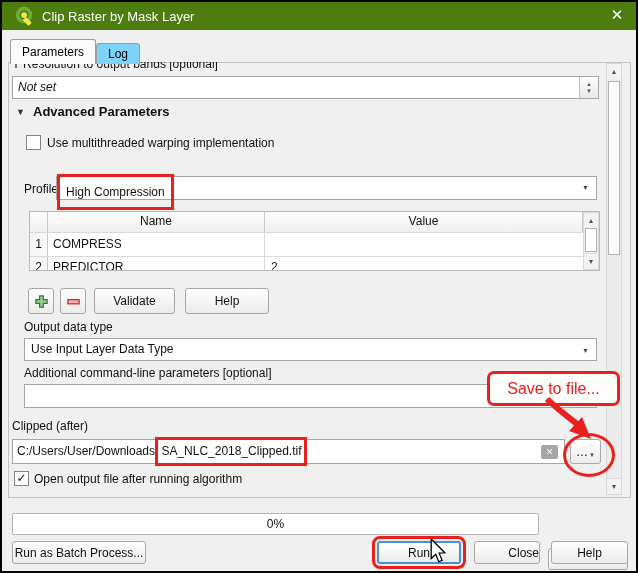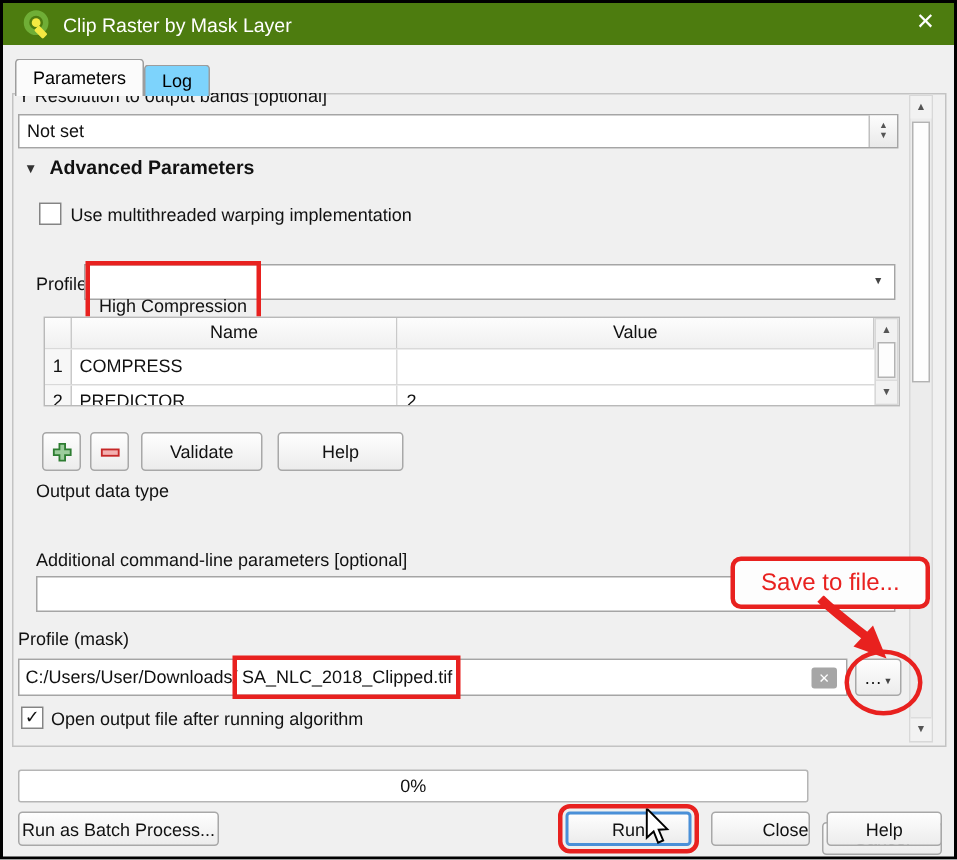--- a/index.html
+++ b/index.html
@@ -59,38 +59,38 @@
   <div class="abs tab inactive" style="left:96px;top:43px;width:42px;height:20px;line-height:20px;">
     <span>Log</span>
   </div>
 
   <div class="abs viewport"></div>
 
   <div class="abs lbl clip-top" style="left:12px;top:62px;width:420px;">
     <span>Y Resolution to output bands [optional]</span>
   </div>
 
-  <div class="abs field" style="left:12px;top:76px;width:587px;height:23px;line-height:21px;padding-left:5px;">
+  <div class="abs field" style="left:12px;top:76px;width:587px;height:23px;line-height:21px;padding-left:5px;font-style:italic;">
     <span>Not set</span>
     <div class="spinner">
       <span>▲</span>
       <span>▼</span>
     </div>
   </div>
 
   <span class="abs" style="left:16px;top:107px;font-size:9px;color:#333;z-index:2;">▼</span>
   <span class="abs" style="left:33px;top:104px;font-size:13px;font-weight:bold;color:#111;z-index:2;">Advanced Parameters</span>
 
   <div class="abs checkbox" style="left:26px;top:135px;"></div>
   <span class="abs lbl" style="left:47px;top:136px;">Use multithreaded warping implementation</span>
 
 
   <span class="abs lbl" style="left:24px;top:182px;">Profile</span>
   <div class="abs field" style="left:56px;top:176px;width:541px;height:24px;line-height:22px;">
-    <span class="red-outline" style="display:inline-block;padding:16px 6px;margin-left:3px;">High Compression</span>
+    <span class="red-outline" style="display:inline-block;padding:4px 6px;margin-left:3px;">High Compression</span>
     <span class="combo-arrow">▼</span>
   </div>
 
   <div class="abs tbl">
     <div class="trow thead" style="height:20px;line-height:19px;">
       <div class="cell numcell" style="background:linear-gradient(#fdfdfd,#f0f0f0);"></div>
       <div class="cell" style="width:217px;">Name</div>
       <div class="cell" style="flex:1;margin-right:16px;">Value</div>
     </div>
     <div class="trow" style="height:23px;line-height:22px;">
@@ -122,25 +122,29 @@
       </svg>
   </div>
   <div class="abs btn" style="left:94px;top:288px;width:81px;height:26px;">
     <span>Validate</span>
   </div>
   <div class="abs btn" style="left:185px;top:288px;width:84px;height:26px;">
     <span>Help</span>
   </div>
 
   <span class="abs lbl" style="left:24px;top:320px;">Output data type</span>
+  <div class="abs field" style="left:24px;top:338px;width:573px;height:23px;line-height:21px;padding-left:6px;">
+    <span>Use Input Layer Data Type</span>
+    <span class="combo-arrow">▼</span>
+  </div>
 
   <span class="abs lbl" style="left:24px;top:366px;">Additional command-line parameters [optional]</span>
   <input class="abs field" style="left: 24px; top: 384px; width: 573px; height: 24px; padding: 0px 4px;" value="">
 
-  <span class="abs lbl" style="left:12px;top:419px;">Profile (mask)</span>
+  <span class="abs lbl" style="left:12px;top:419px;">Clipped (after)</span>
   <div class="abs field" style="left:12px;top:439px;width:553px;height:25px;line-height:23px;padding-left:4px;white-space:nowrap;">
     <span>C:/Users/User/Downloads/</span><span class="red-outline" style="display:inline-block;padding:0 3px;">SA_NLC_2018_Clipped.tif</span>
     <span class="abs" style="right:6px;top:5px;width:17px;height:14px;background:#a6a6a6;border-radius:2px;color:#fff;font-size:9px;line-height:14px;text-align:center;">
       <span>✕</span>
     </span>
   </div>
   <div class="abs btn" style="left:570px;top:439px;width:31px;height:25px;">
     <span style="font-size:12px;">…</span>
     <span style="font-size:6px;color:#444;margin:6px 0 0 1px;">▼</span>
   </div>

